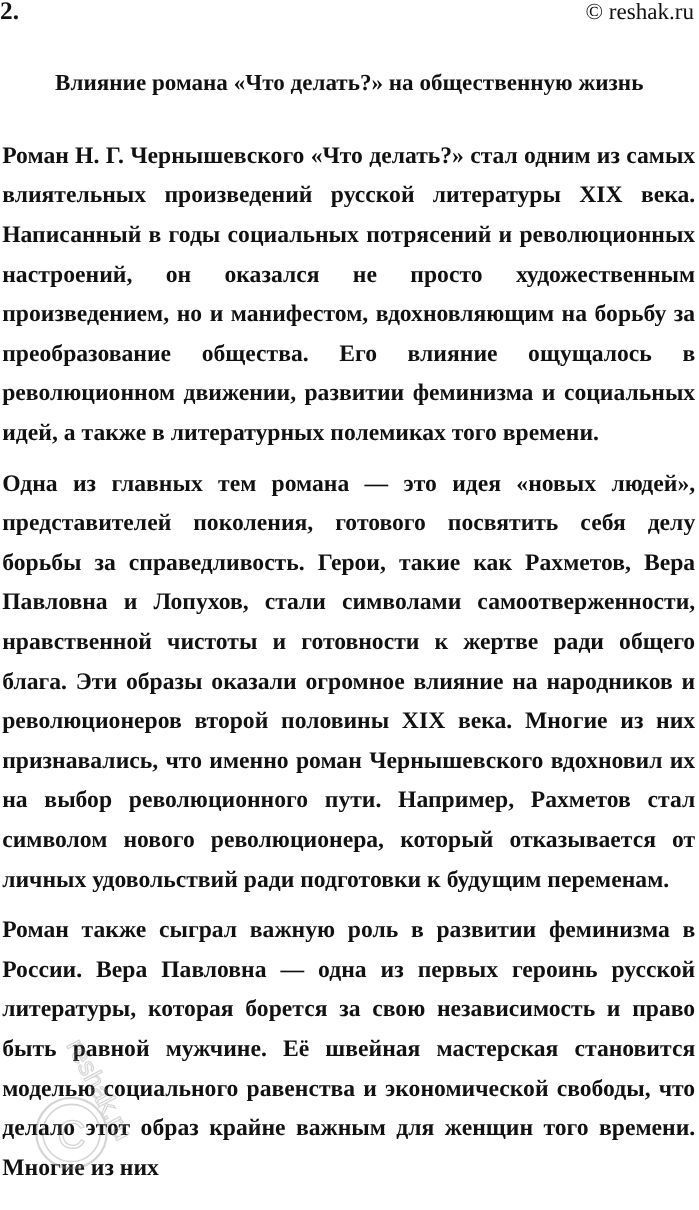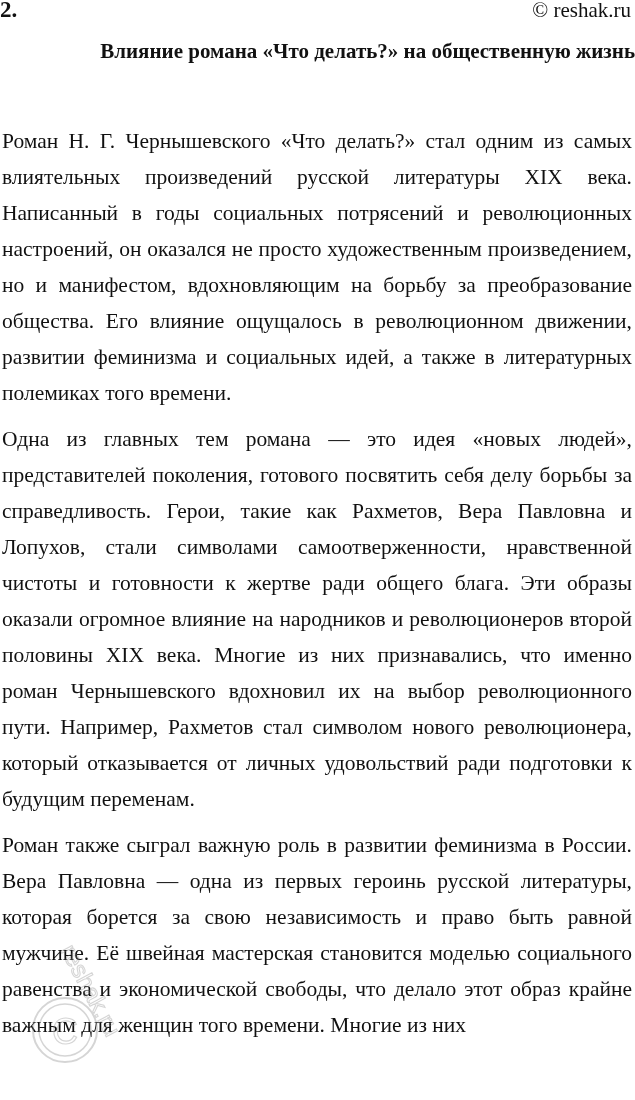--- a/index.html
+++ b/index.html
@@ -40,39 +40,40 @@
     .copyright {
       position: absolute;
       right: 4px;
       top: -3px;
       font-size: 21px;
       line-height: 26px;
     }
     .title {
       position: absolute;
       left: 0;
-      top: 32px;
+      top: 56px;
       width: 635px;
-      text-align: right;
+      text-align: center;
       font-weight: bold;
       font-size: 21px;
       line-height: 38px;
     }
     .body-text {
       position: absolute;
       left: 2px;
       top: 123px;
       width: 630px;
     }
     .para {
       margin: 0 0 10px 0;
       font-size: 21.5px;
       line-height: 36px;
       text-align: justify;
       text-align-last: left;
+      font-weight: bold;
     }
     .watermark {
       position: absolute;
       left: 20px;
       top: 930px;
       width: 130px;
       height: 150px;
       pointer-events: none;
       opacity: 0.35;
     }

